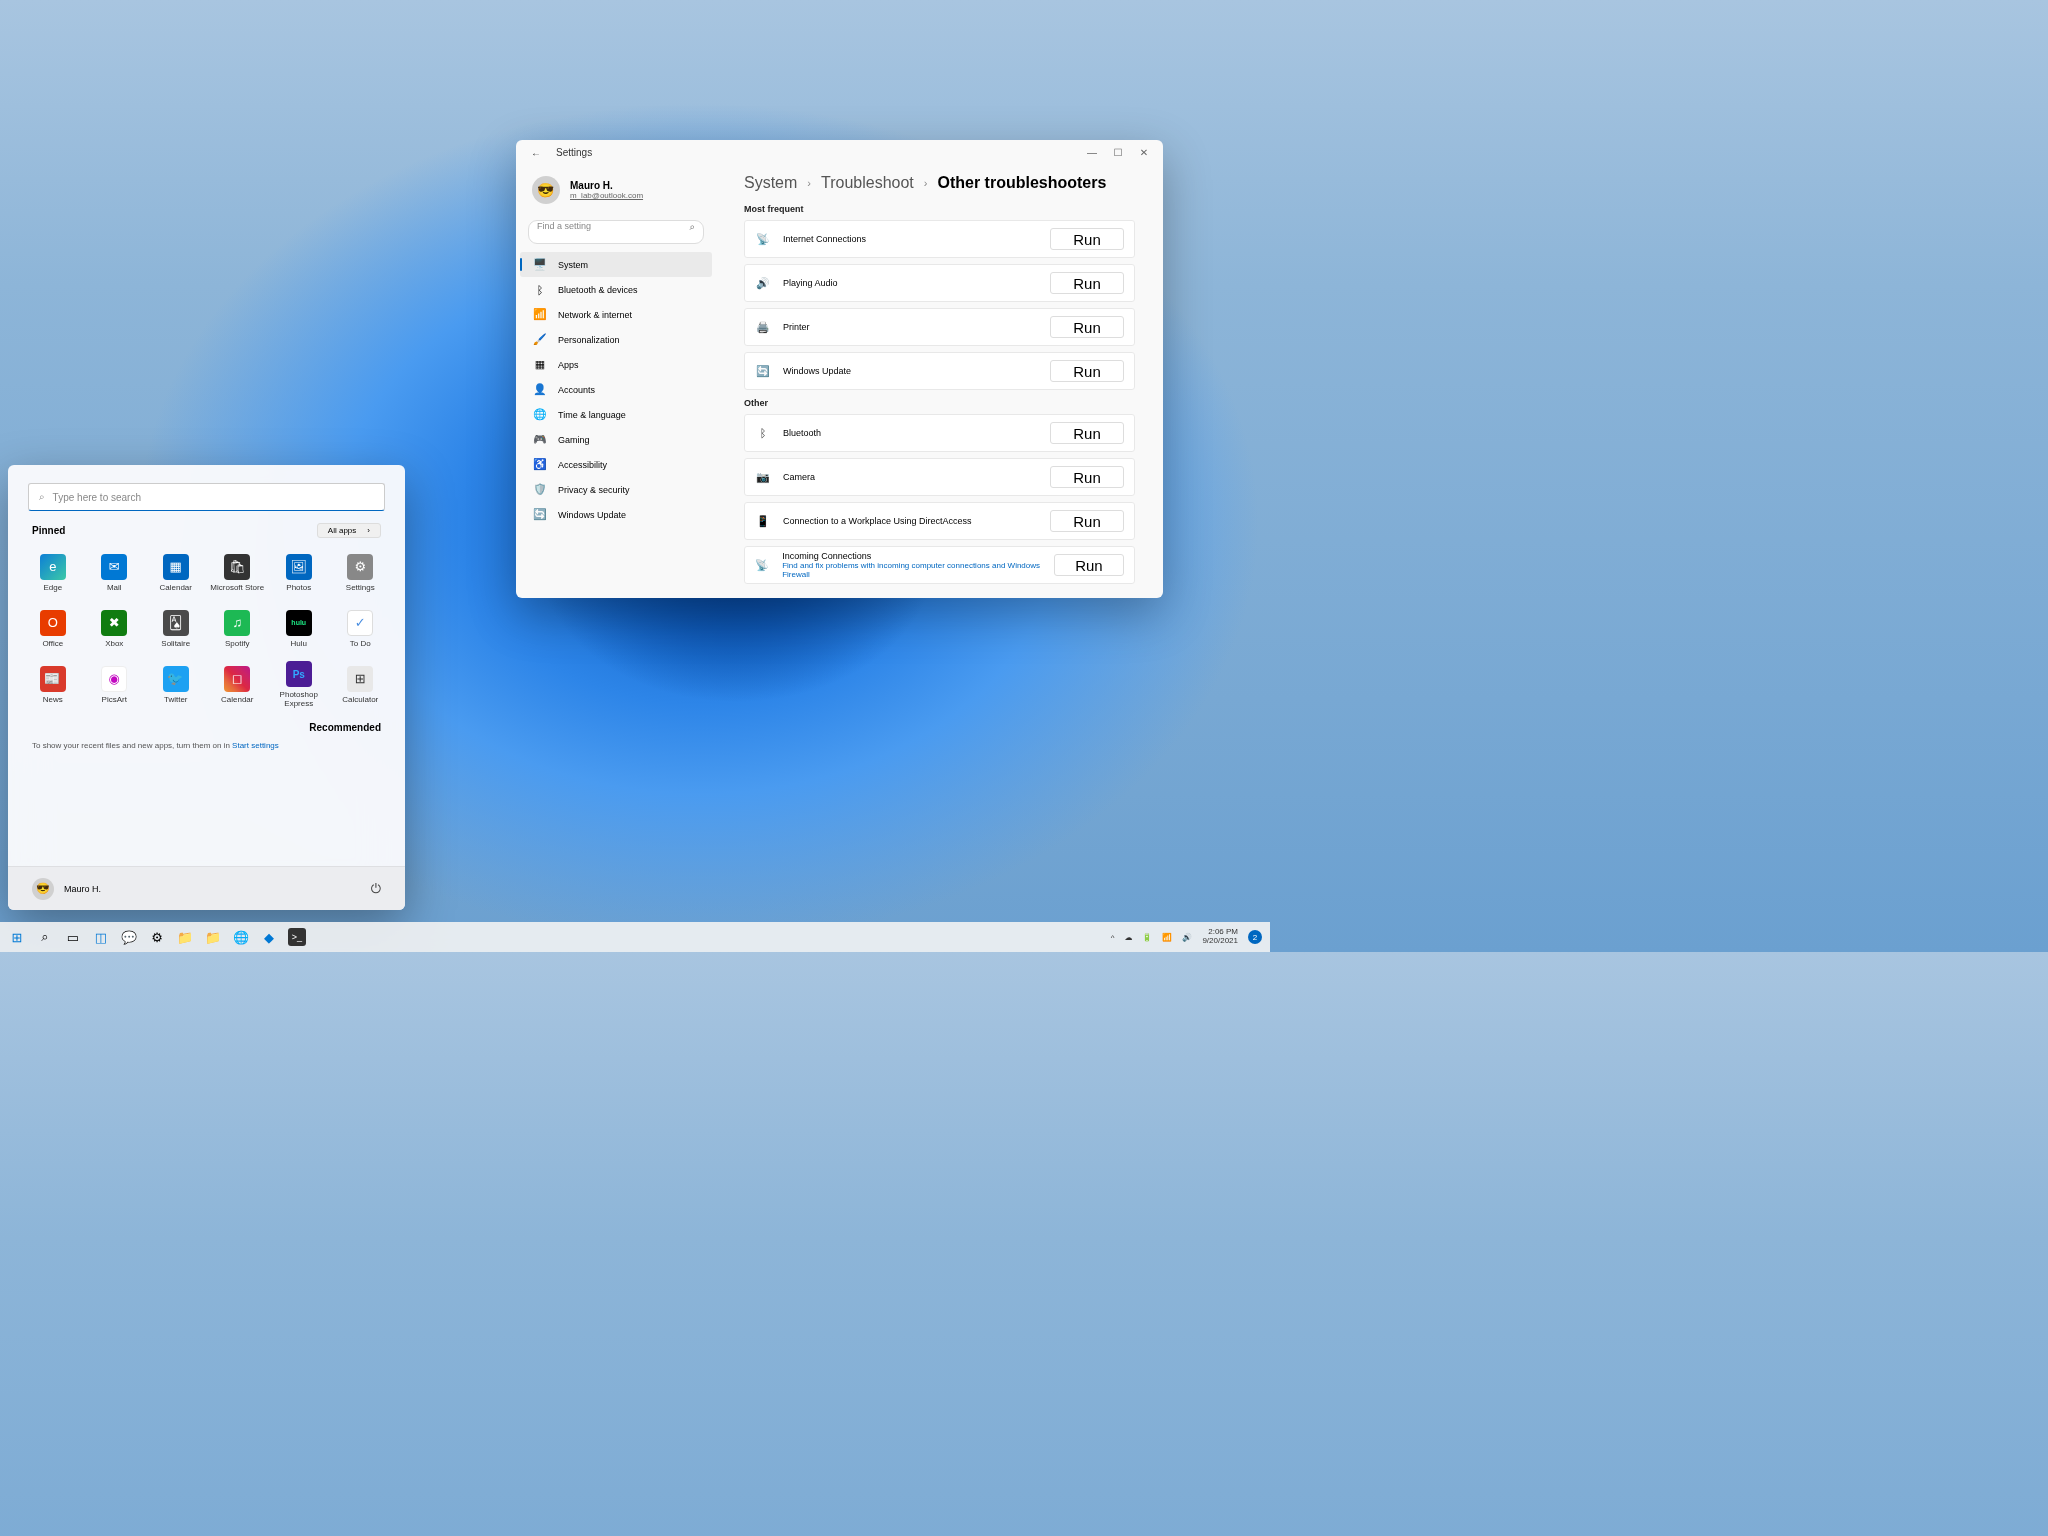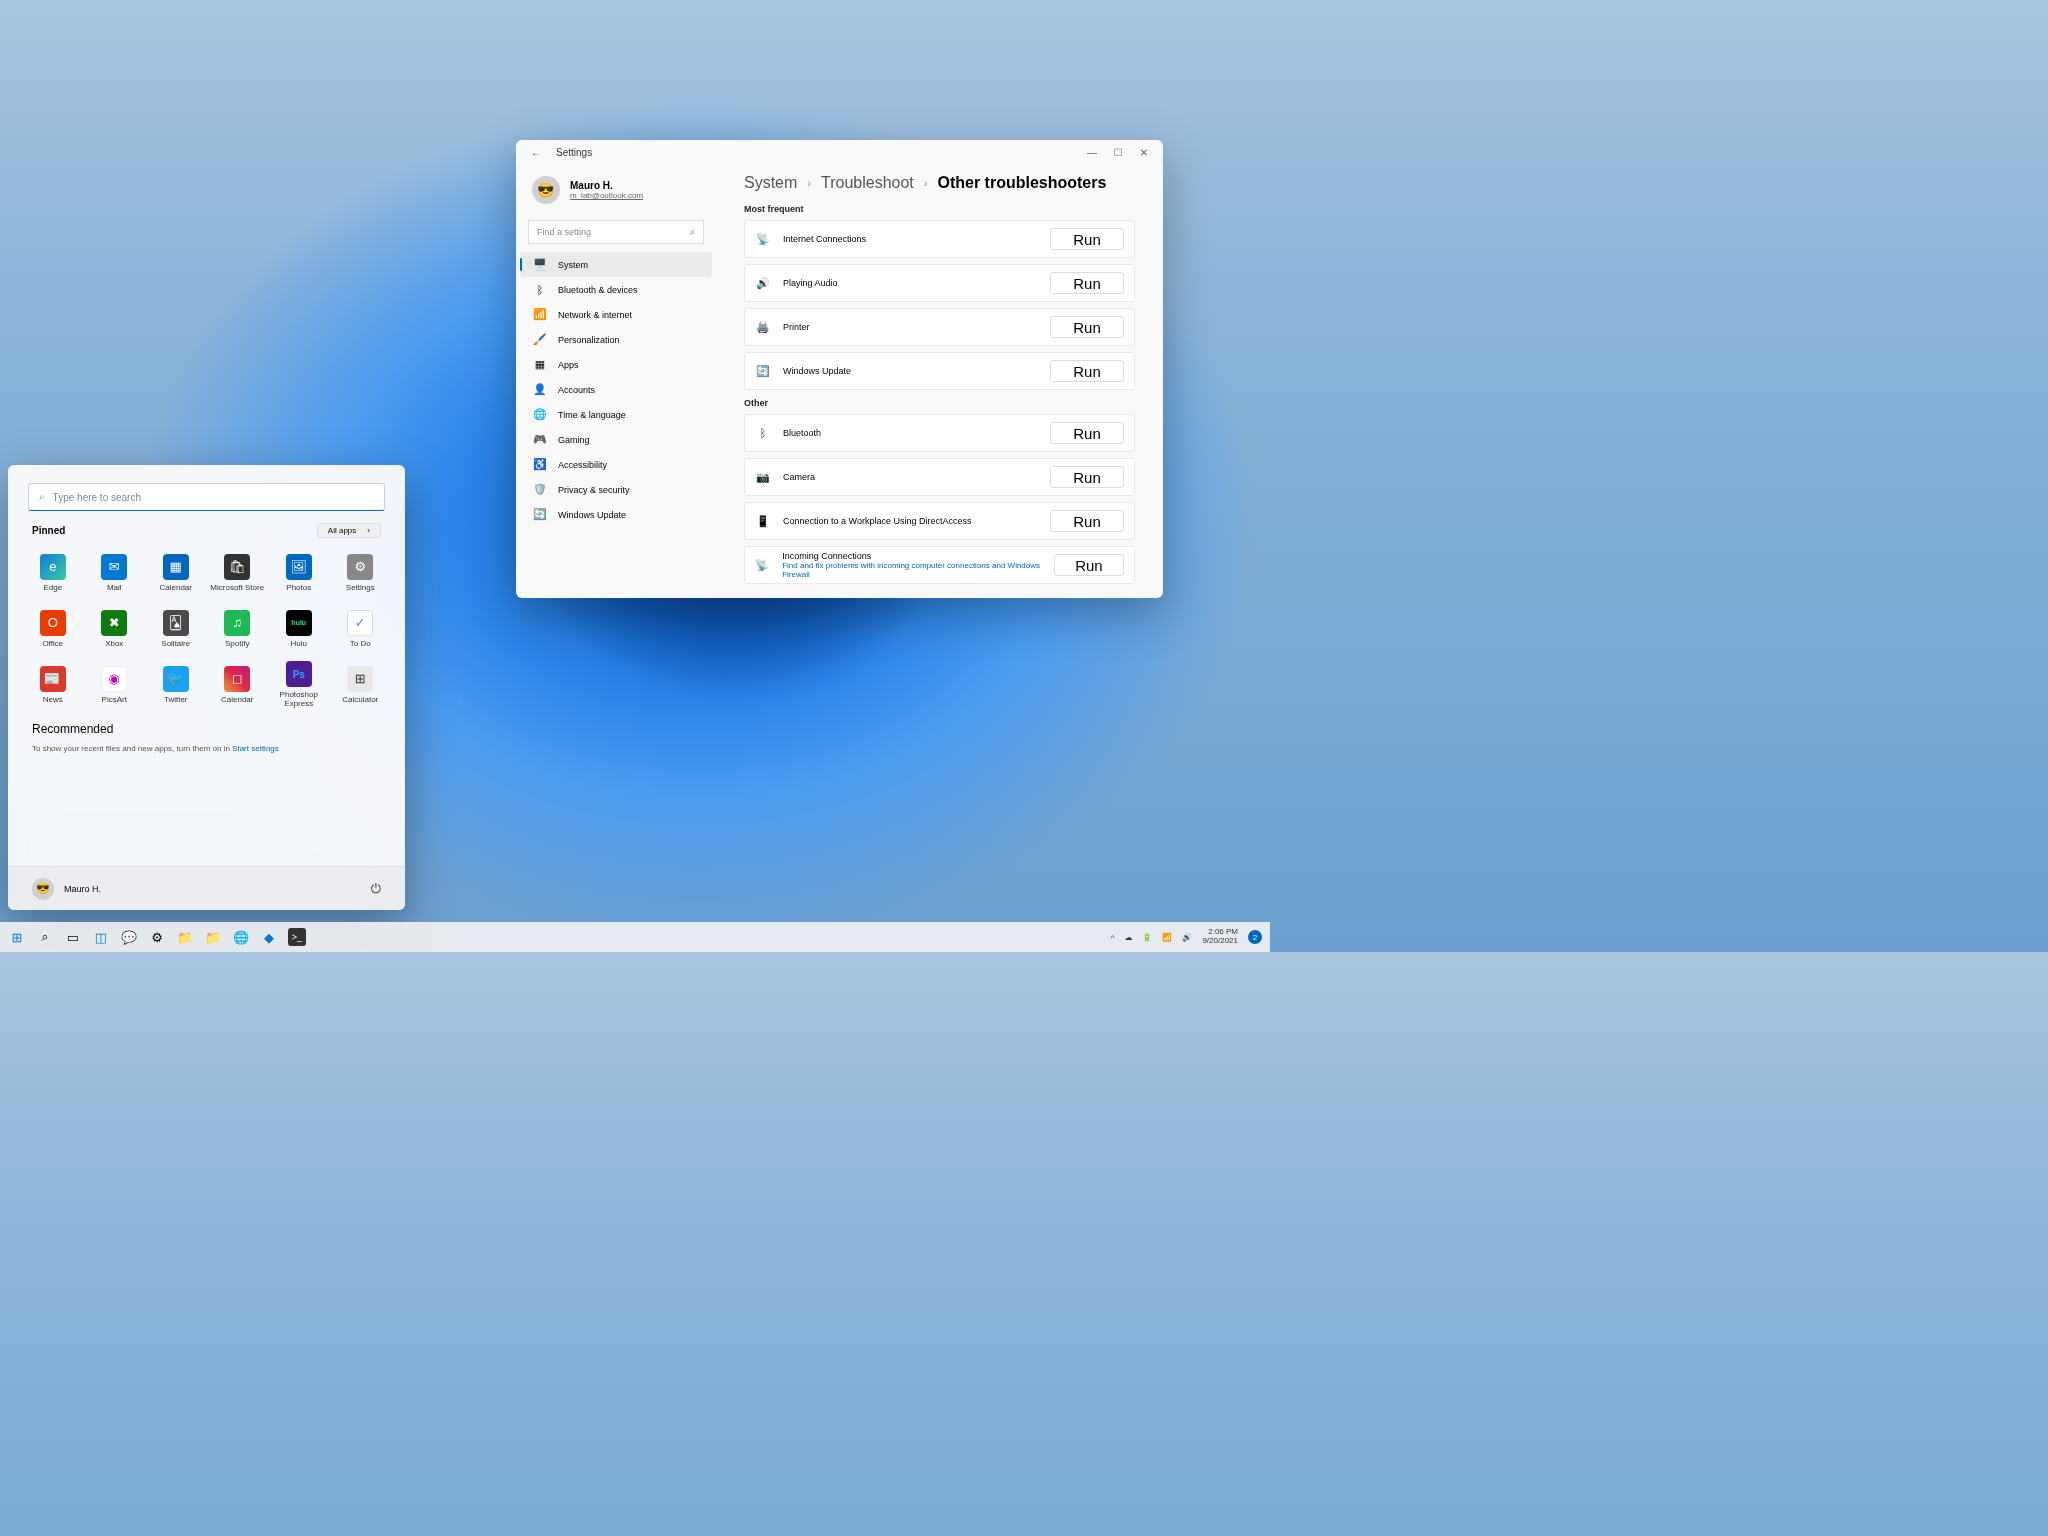--- a/index.html
+++ b/index.html
@@ -18,21 +18,21 @@
 .win-ctrl { width: 14px; height: 14px; display: flex; align-items: center; justify-content: center; font-size: 10px; color: #666; }
 
 .settings-body { display: flex; flex: 1; overflow: hidden; }
 .sidebar { width: 200px; padding: 8px 0; display: flex; flex-direction: column; }
 .profile { display: flex; align-items: center; padding: 4px 16px 12px; gap: 10px; }
 .avatar { width: 28px; height: 28px; border-radius: 50%; background: #d0d0d0; display: flex; align-items: center; justify-content: center; font-size: 14px; }
 .profile-text { display: flex; flex-direction: column; }
 .profile-name { font-size: 10px; font-weight: 600; }
 .profile-email { font-size: 8px; color: #666; text-decoration: underline; }
 
-.search-box { margin: 4px 12px 8px; height: 24px; background: #fff; border: 1px solid #ddd; border-radius: 0; padding: 0 8px; display: flex; align-items: center; font-size: 9px; color: #888; }
+.search-box { margin: 4px 12px 8px; height: 24px; background: #fff; border: 1px solid #ddd; border-radius: 9px; padding: 0 8px; display: flex; align-items: flex-start; font-size: 9px; color: #888; }
 .search-box .mag { margin-left: auto; font-size: 10px; color: #666; }
 
 .nav { display: flex; flex-direction: column; padding: 0 4px; }
 .nav-item { display: flex; align-items: center; height: 25px; padding: 0 14px; font-size: 9px; gap: 12px; border-radius: 3px; position: relative; }
 .nav-item.active { background: #eaeaea; }
 .nav-item.active::before { content: ''; position: absolute; left: 0; top: 6px; bottom: 6px; width: 2px; background: #0067c0; border-radius: 2px; }
 .nav-icon { width: 12px; height: 12px; display: inline-flex; align-items: center; justify-content: center; font-size: 11px; }
 
 .content { flex: 1; padding: 10px 28px; overflow-y: auto; }
 .breadcrumb { display: flex; align-items: center; gap: 10px; font-size: 16px; margin-bottom: 12px; }
@@ -54,21 +54,21 @@
 .sm-header { display: flex; justify-content: space-between; align-items: center; padding: 0 24px 6px; }
 .sm-header-title { font-size: 10px; font-weight: 600; }
 .all-apps-btn { background: #f0f0f0; border: 1px solid #ddd; border-radius: 3px; padding: 2px 10px; font-size: 8px; display: flex; align-items: center; gap: 11px; }
 
 .pinned-grid { display: grid; grid-template-columns: repeat(6, 1fr); padding: 4px 14px; row-gap: 6px; }
 .app-tile { display: flex; flex-direction: column; align-items: center; justify-content: center; height: 50px; }
 .app-icon { width: 26px; height: 26px; border-radius: 4px; margin-bottom: 4px; display: flex; align-items: center; justify-content: center; font-size: 13px; color: #fff; }
 .app-label { font-size: 8px; color: #333; text-align: center; line-height: 1.1; }
 
 .sm-rec { padding: 8px 24px; }
-.sm-rec-title { font-size: 12px; font-weight: 400; margin-bottom: 8px; }
+.sm-rec-title { font-size: 10px; font-weight: 700; margin-bottom: 8px; text-align: right; }
 .sm-rec-text { font-size: 8px; color: #555; }
 .sm-rec-link { color: #0067c0; }
 
 .sm-footer { margin-top: auto; height: 44px; background: rgba(235,235,238,0.9); border-top: 1px solid rgba(0,0,0,0.06); display: flex; align-items: center; padding: 0 24px; border-radius: 0 0 6px 6px; }
 .sm-user { display: flex; align-items: center; gap: 10px; font-size: 9px; }
 .sm-user .avatar { width: 22px; height: 22px; font-size: 11px; }
 .power-btn { margin-left: auto; font-size: 13px; color: #444; }
 
 
 .taskbar { position: absolute; bottom: 0; left: 0; right: 0; height: 30px; background: rgba(243,243,243,0.9); backdrop-filter: blur(20px); display: flex; align-items: center; padding: 0 8px; }

